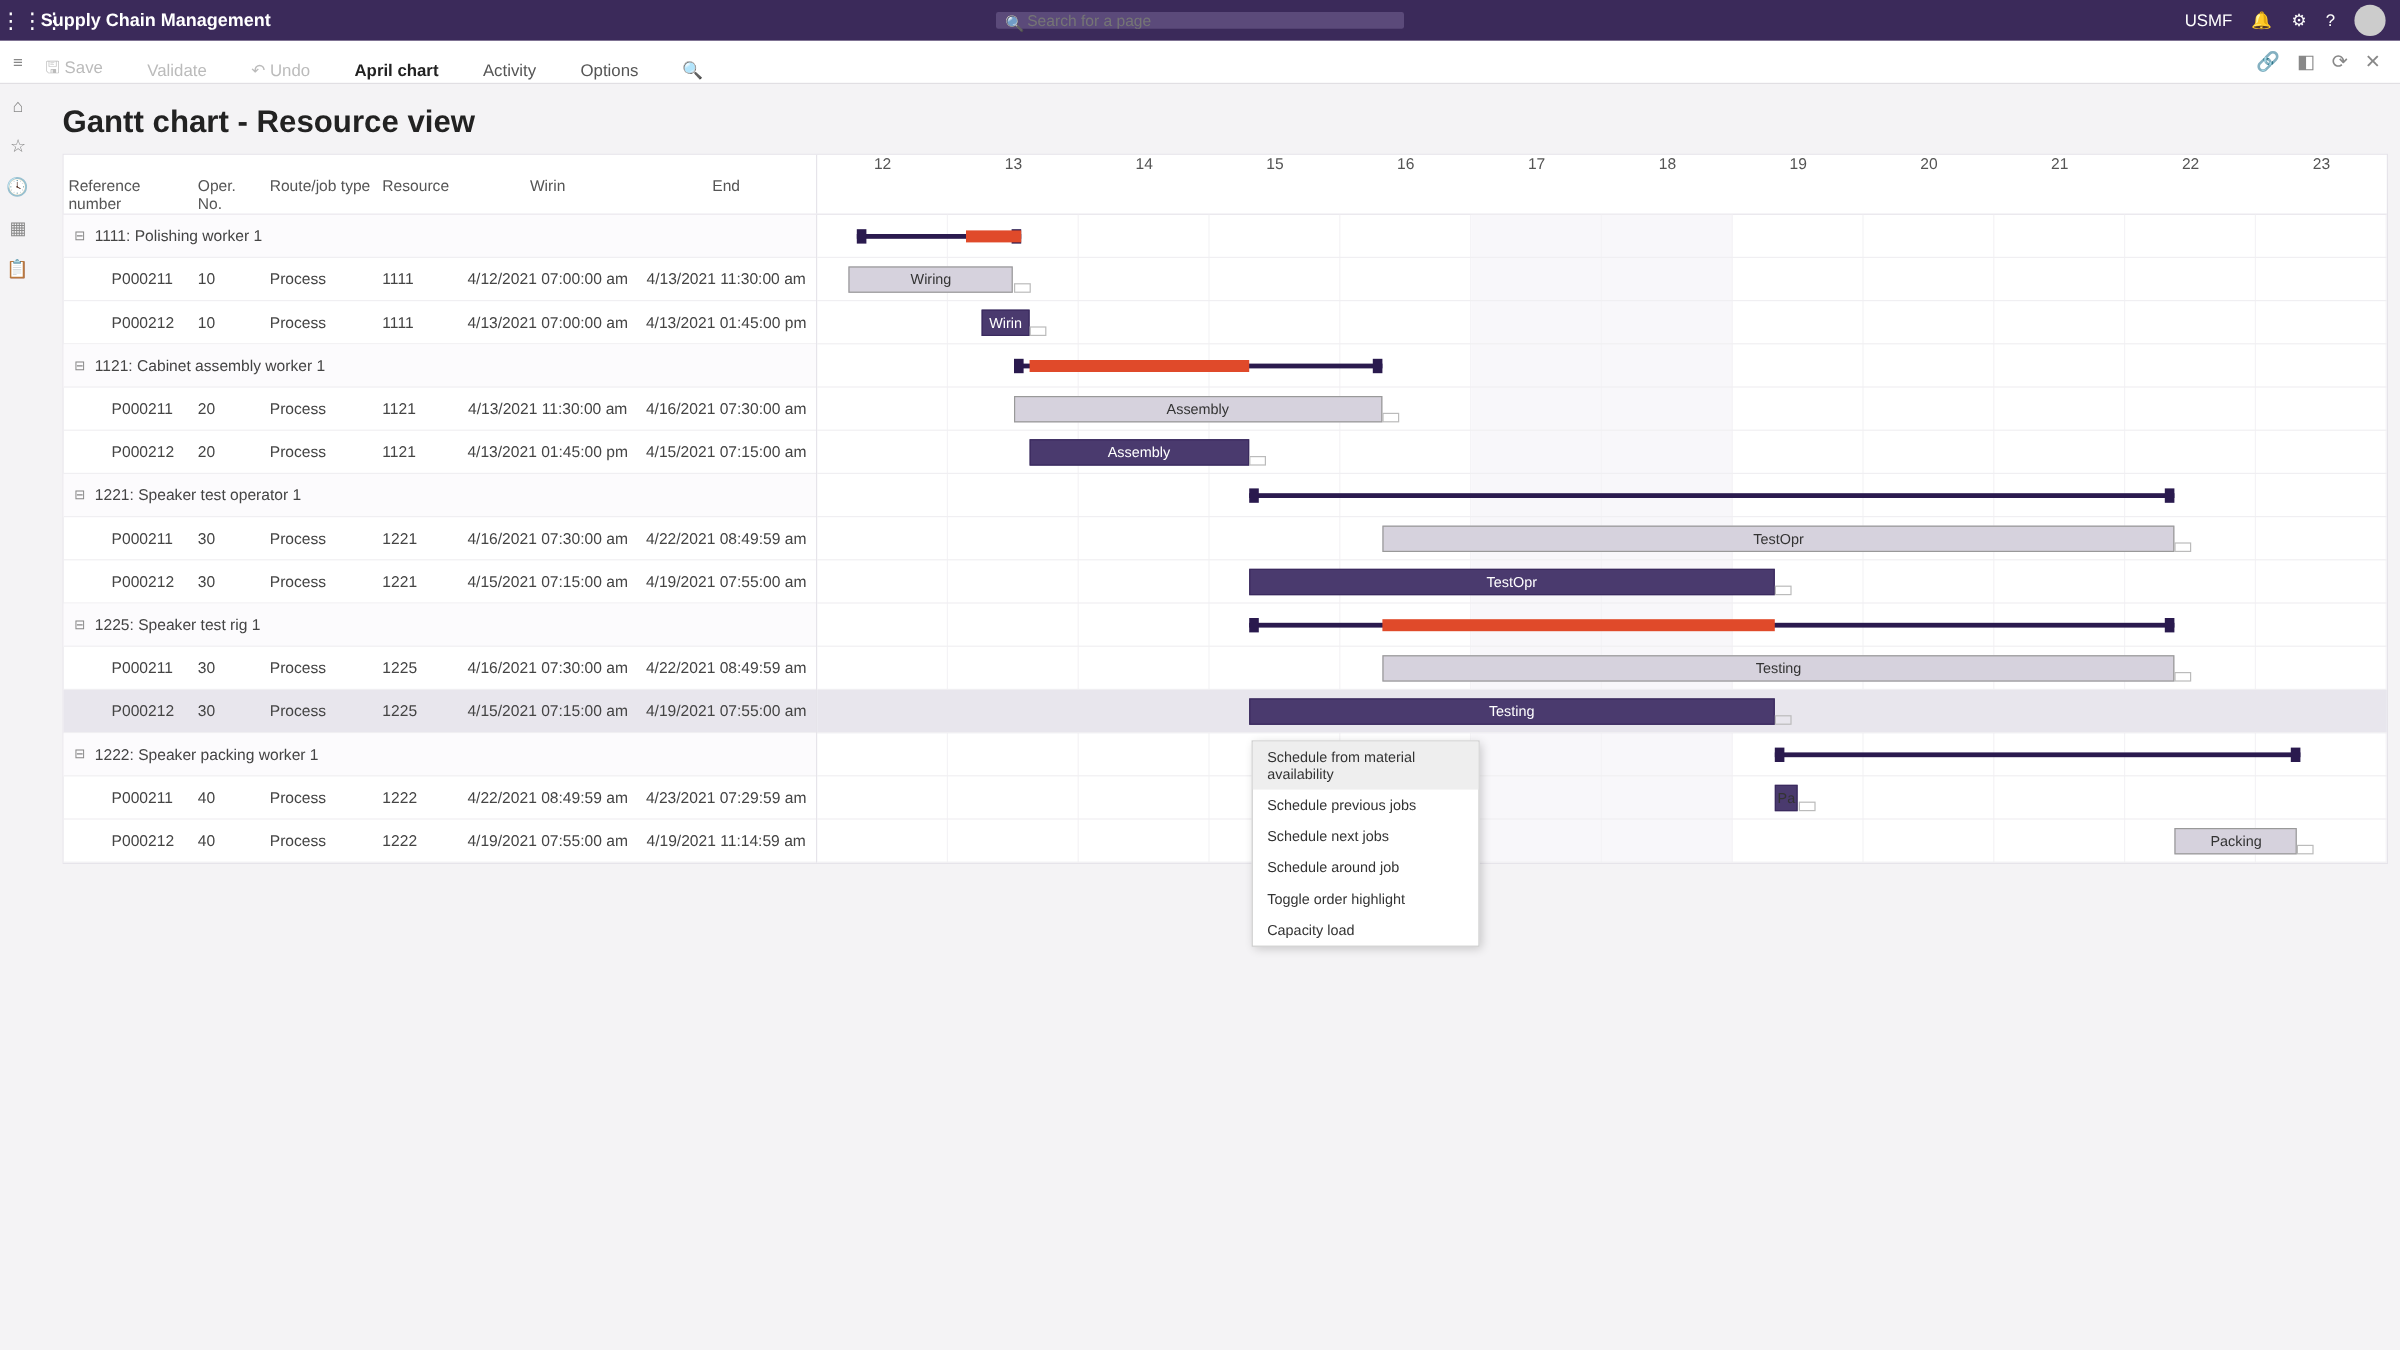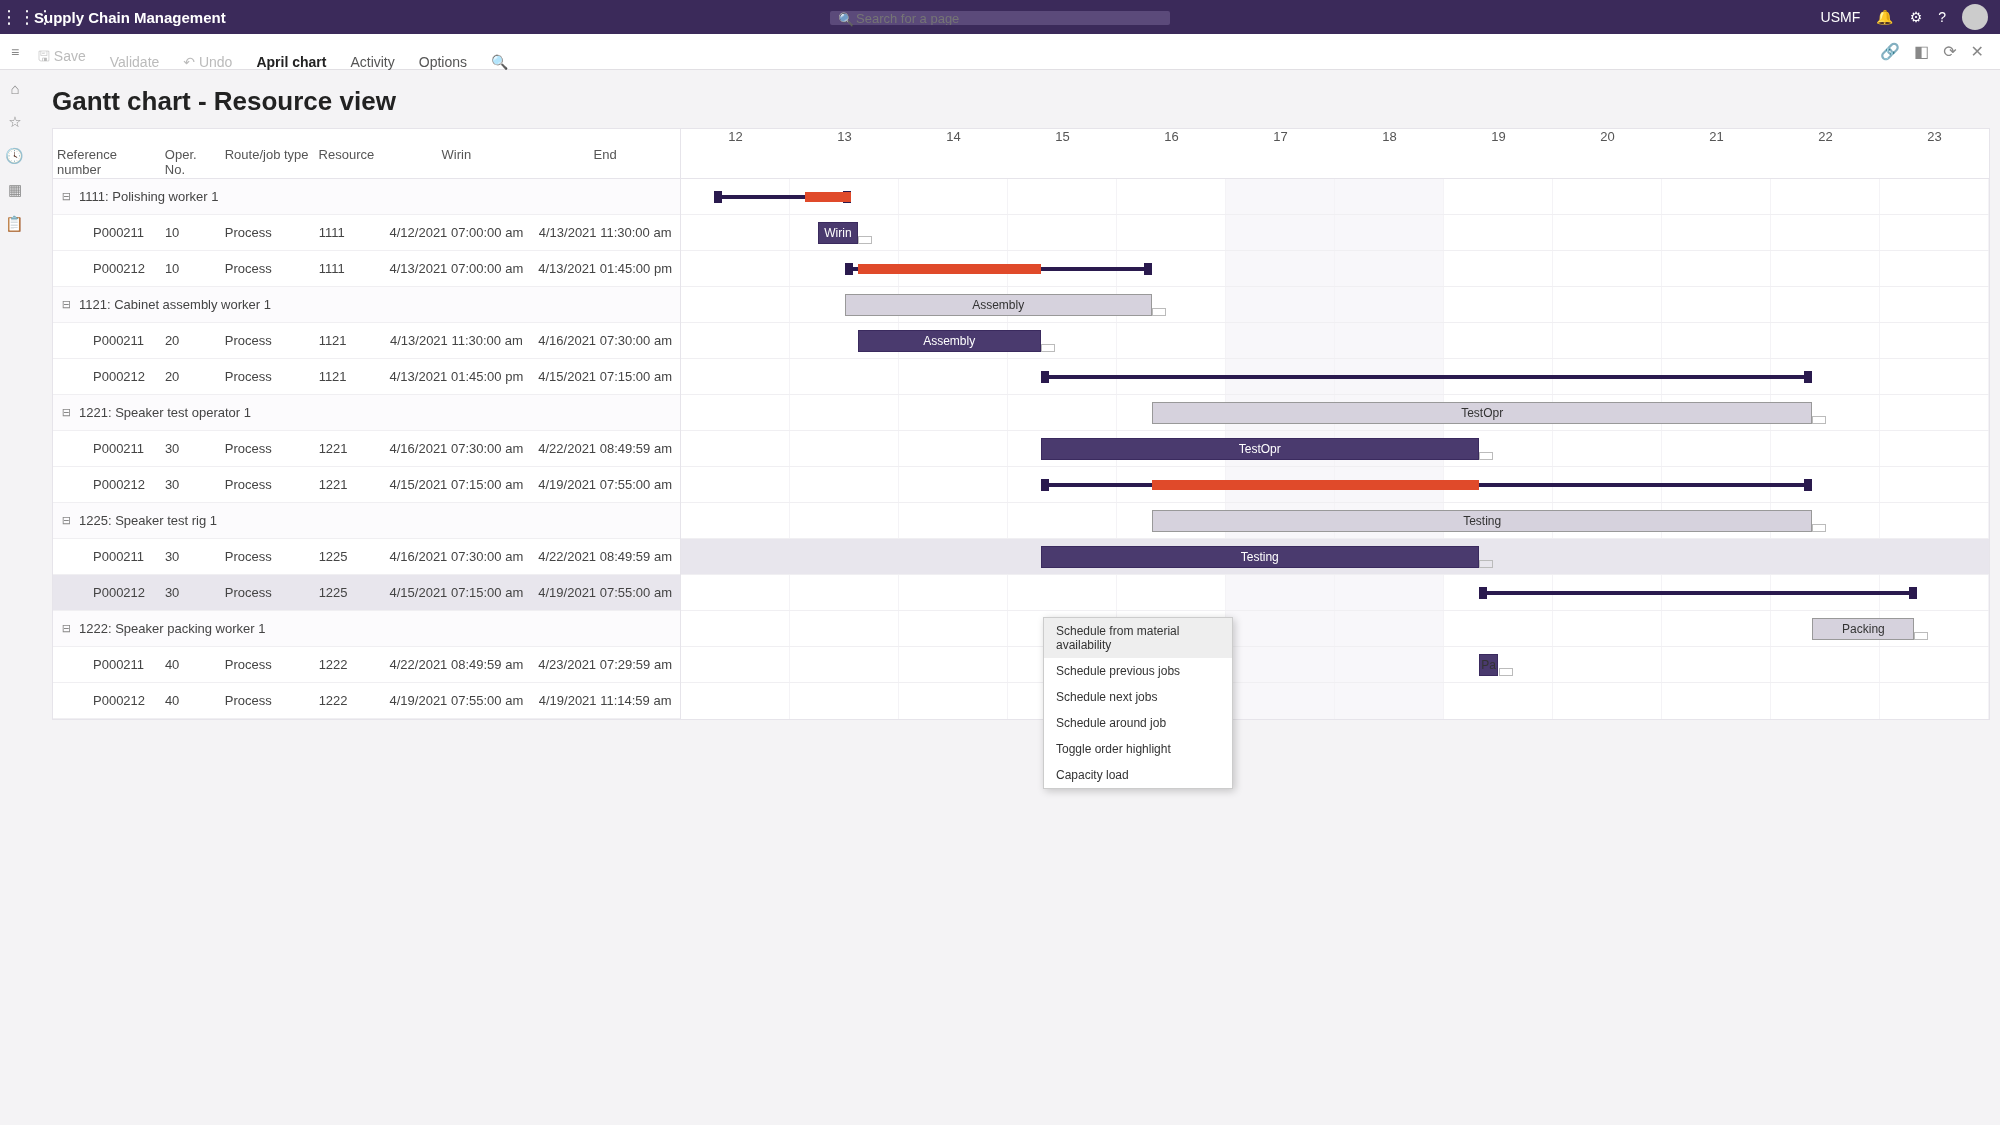--- a/index.html
+++ b/index.html
@@ -11,21 +11,21 @@
   .topbar .app-title { font-weight:600; }
   .topbar .search-wrap { margin-left:auto; margin-right:auto; position:absolute; left:50%; transform:translateX(-50%); }
   .topbar .search { width:340px; height:14px; background:#5b4a7a; border:none; border-radius:2px; color:#ddd; padding:0 0 0 26px; font-size:13px; }
   .topbar .search-icon { position:absolute; left:8px; top:3px; color:#ccc; font-size:13px; }
   .topbar .right { margin-left:auto; display:flex; align-items:center; gap:16px; padding-right:12px; font-size:14px; }
   .topbar .avatar { width:26px; height:26px; border-radius:50%; background:#ccc; }
 
   
   .actionbar { background:#fff; border-bottom:1px solid #e1dfe3; height:36px; display:flex; align-items:center; font-size:14px; color:#555; }
   .actionbar .left-icons { width:30px; display:flex; justify-content:center; color:#888; }
-  .actionbar .actions { display:flex; gap:24px; align-items:flex-end; padding-left:8px;margin-top:12px; }
+  .actionbar .actions { display:flex; gap:37px; align-items:center; padding-left:8px;margin-top:12px; }
   .actionbar .disabled { color:#bbb; }
   .actionbar .active { font-weight:600; color:#222; }
   .actionbar .right-icons { margin-left:auto; display:flex; gap:14px; padding-right:16px; color:#888; font-size:16px; }
 
   
   .sidebar { position:absolute; top:70px; left:0; width:30px; display:flex; flex-direction:column; align-items:center; gap:16px; padding-top:10px; color:#888; font-size:15px; }
 
   
   .page-title { padding:16px 0 12px 52px; font-size:26px; font-weight:600; color:#222; }
 
@@ -274,20 +274,24 @@
           <div class="day-col"></div>
           <div class="day-col"></div>
         </div>
     <div class="tl-row">
           <div class="summary-line" style="left: 2.5%; width: 10.5%;"></div>
           <div class="summary-dot" style="left: 2.5%;"></div>
           <div class="summary-dot" style="left: calc(13% - 8px);"></div>
           <div class="red-seg" style="left: 9.5%; width: 3.5%;"></div>
         </div>
         <div class="tl-row">
+          <div class="bar light" style="left: 2%; width: 10.5%;">Wiring</div>
+          <div class="connector-box" style="left: calc(12.5% + 0px); width: 14px; top: 21px;"></div>
+        </div>
+        <div class="tl-row">
           <div class="bar dark" style="left: 10.5%; width: 3%;">Wirin</div>
           <div class="connector-box" style="left: calc(13.5% + 0px); width: 14px; top: 21px;"></div>
         </div>
         <div class="tl-row">
           <div class="summary-line" style="left: 12.5%; width: 23.5%;"></div>
           <div class="summary-dot" style="left: 12.5%;"></div>
           <div class="summary-dot" style="left: calc(36% - 8px);"></div>
           <div class="red-seg" style="left: 13.5%; width: 14%;"></div>
         </div>
         <div class="tl-row">
@@ -324,26 +328,26 @@
         <div class="tl-row selected">
           <div class="bar dark" style="left: 27.5%; width: 33.5%;">Testing</div>
           <div class="connector-box" style="left: calc(61% + 0px); width: 14px; top: 21px;"></div>
         </div>
         <div class="tl-row">
           <div class="summary-line" style="left: 61%; width: 33.5%;"></div>
           <div class="summary-dot" style="left: 61%;"></div>
           <div class="summary-dot" style="left: calc(94.5% - 8px);"></div>
         </div>
         <div class="tl-row">
+          <div class="bar small-dark" style="left: 61%; width: 1.5%;">Pa</div>
+          <div class="connector-box" style="left: calc(62.5% + 0px); width: 14px; top: 21px;"></div>
+        </div>
+        <div class="tl-row">
           <div class="bar light" style="left: 86.5%; width: 7.8%;">Packing</div>
           <div class="connector-box" style="left: calc(94.3% + 0px); width: 14px; top: 21px;"></div>
-        </div>
-        <div class="tl-row">
-          <div class="bar small-dark" style="left: 61%; width: 1.5%;">Pa</div>
-          <div class="connector-box" style="left: calc(62.5% + 0px); width: 14px; top: 21px;"></div>
         </div>
       </div>
   </div>
 </div>
 
 <div class="context-menu" id="context-menu" style="left:1043px; top:617px;">
     <div class="item hover">Schedule from material availability</div>
     <div class="item">Schedule previous jobs</div>
     <div class="item">Schedule next jobs</div>
     <div class="item">Schedule around job</div>

